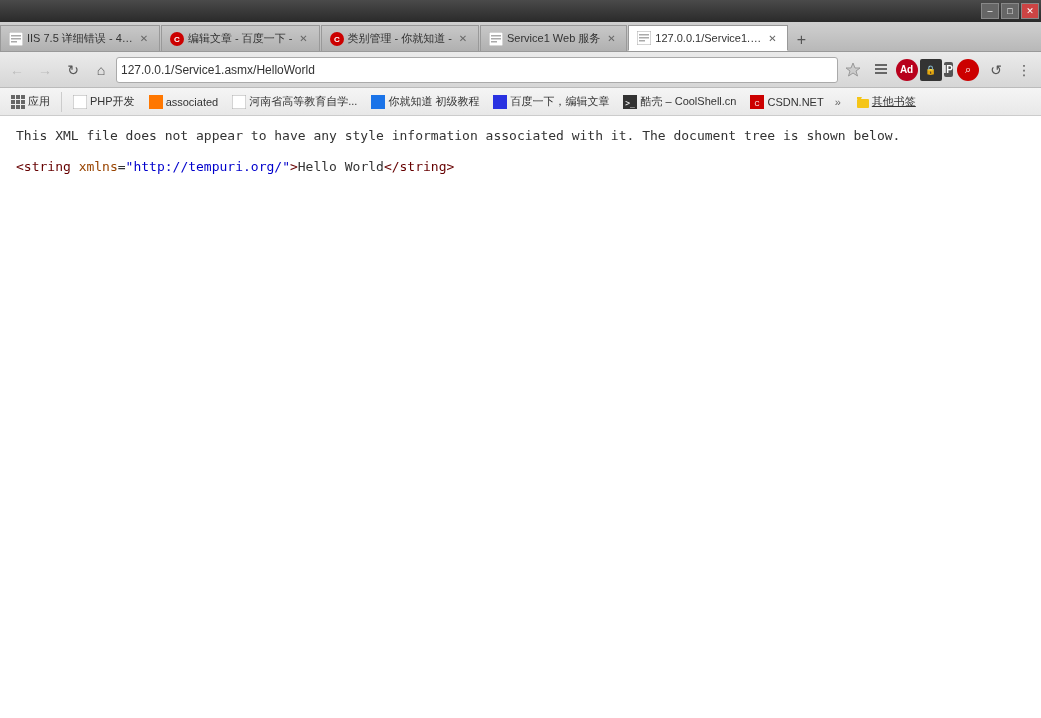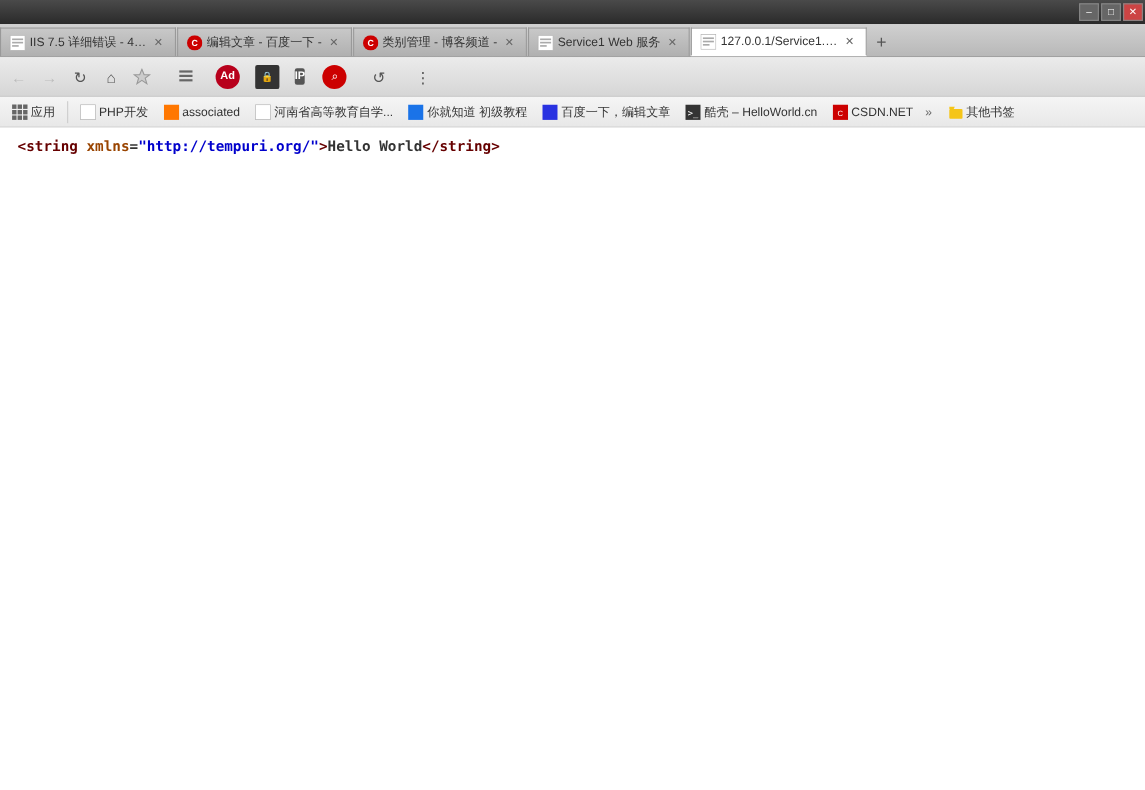--- a/index.html
+++ b/index.html
@@ -138,21 +138,21 @@
       flex: 1;
       border: none;
       outline: none;
       font-size: 12px;
       color: #333;
       background: transparent;
     }
     .nav-icons-right {
       display: flex;
       align-items: center;
-      gap: 14px;
+      gap: 2px;
     }
     .nav-icon-btn {
       width: 26px;
       height: 26px;
       display: flex;
       align-items: center;
       justify-content: center;
       font-size: 12px;
       color: #444;
       cursor: pointer;
@@ -234,21 +234,20 @@
       color: #333;
       margin-bottom: 12px;
       line-height: 1.6;
       font-family: monospace;
       font-size: 13px;
     }
     .xml-line {
       font-family: monospace;
       font-size: 13px;
       color: #333;
-      font-weight: bold;
     }
 
     .browser-window {
       display: flex;
       flex-direction: column;
       height: 718px;
     }
     .content-area {
       flex: 1;
       background: #fff;
@@ -295,21 +294,21 @@
       <span class="tab-close">✕</span>
     </div>
 
     <div class="tab">
       <span class="tab-favicon">
         <svg width="14" height="14" viewBox="0 0 14 14">
             <circle cx="7" cy="7" r="7" fill="#c00"></circle>
             <text x="7" y="10" text-anchor="middle" fill="#fff" font-size="8" font-weight="bold">C</text>
           </svg>
       </span>
-      <span class="tab-label">类别管理 - 博客频道 -</span>
+      <span class="tab-label">类别管理 - 你就知道 -</span>
       <span class="tab-close">✕</span>
     </div>
 
     <div class="tab">
       <span class="tab-favicon">
         <svg width="14" height="14" viewBox="0 0 14 14">
             <rect width="14" height="14" fill="#fff" stroke="#aaa" stroke-width="1"></rect>
             <rect x="2" y="3" width="10" height="1.5" fill="#aaa"></rect>
             <rect x="2" y="6" width="10" height="1.5" fill="#aaa"></rect>
             <rect x="2" y="9" width="6" height="1.5" fill="#aaa"></rect>
@@ -332,20 +331,23 @@
       <span class="tab-close">✕</span>
     </div>
     <div class="tab-new">+</div>
   </div>
 
   <div class="nav-bar">
     <button class="nav-btn disabled">←</button>
     <button class="nav-btn disabled">→</button>
     <button class="nav-btn">↻</button>
     <button class="nav-btn">⌂</button>
+    <div class="address-bar-wrapper">
+      <input class="address-bar" type="text" value="127.0.0.1/Service1.asmx/HelloWorld" style="">
+    </div>
     <div class="nav-icons-right">
       <div class="nav-icon-btn">
         <svg width="16" height="16" viewBox="0 0 16 16">
             <path d="M8 1l2 5h5l-4 3 1.5 5L8 11l-4.5 3L5 9 1 6h5z" fill="#ccc" stroke="#999" stroke-width="1"></path>
           </svg>
       </div>
       <div class="nav-icon-btn">
         <svg width="16" height="16" viewBox="0 0 16 16">
             <rect x="2" y="2" width="12" height="2" fill="#666"></rect>
             <rect x="2" y="6" width="12" height="2" fill="#666"></rect>
@@ -427,40 +429,41 @@
       </div>
       <span>百度一下，编辑文章</span>
     </div>
     <div class="bookmark-item">
       <div class="bookmark-icon">
         <svg width="14" height="14" viewBox="0 0 14 14">
             <rect width="14" height="14" fill="#333"></rect>
             <text x="7" y="10.5" text-anchor="middle" fill="#fff" font-size="8" font-family="monospace">&gt;_</text>
           </svg>
       </div>
-      <span>酷壳 – HelloWorld.cn</span>
+      <span>酷壳 – CoolShell.cn</span>
     </div>
     <div class="bookmark-item">
       <div class="bookmark-icon">
         <svg width="14" height="14" viewBox="0 0 14 14">
             <rect width="14" height="14" fill="#c00"></rect>
             <text x="7" y="10.5" text-anchor="middle" fill="#fff" font-size="7" font-family="sans-serif">C</text>
           </svg>
       </div>
       <span>CSDN.NET</span>
     </div>
     <span style="font-size:11px;color:#666;cursor:pointer;margin:0 2px;">»</span>
-    <div class="bookmarks-more" style="margin-left:4px;">
+    <div class="bookmarks-more" style="margin-left:4px;text-decoration:underline;">
       <svg width="14" height="14" viewBox="0 0 14 14">
           <rect x="1" y="4" width="12" height="9" fill="#f5c518" rx="1"></rect>
           <path d="M1 4 L5 4 L6 2 L1 2 Z" fill="#f5c518"></path>
         </svg>
       <span>其他书签</span>
     </div>
   </div>
 
   <div class="content-area">
+    <div class="xml-notice">This XML file does not appear to have any style information associated with it. The document tree is shown below.</div>
     <div class="xml-line">
       <span style="color:#660000;">&lt;</span><span style="color:#660000;">string</span> <span style="color:#994400;">xmlns</span><span>=</span><span style="color:#0000cc;">"http://tempuri.org/"</span><span style="color:#660000;">&gt;</span><span>Hello World</span><span style="color:#660000;">&lt;/string&gt;</span>
     </div>
   </div>
 
 </div>
 
 </body></html>

